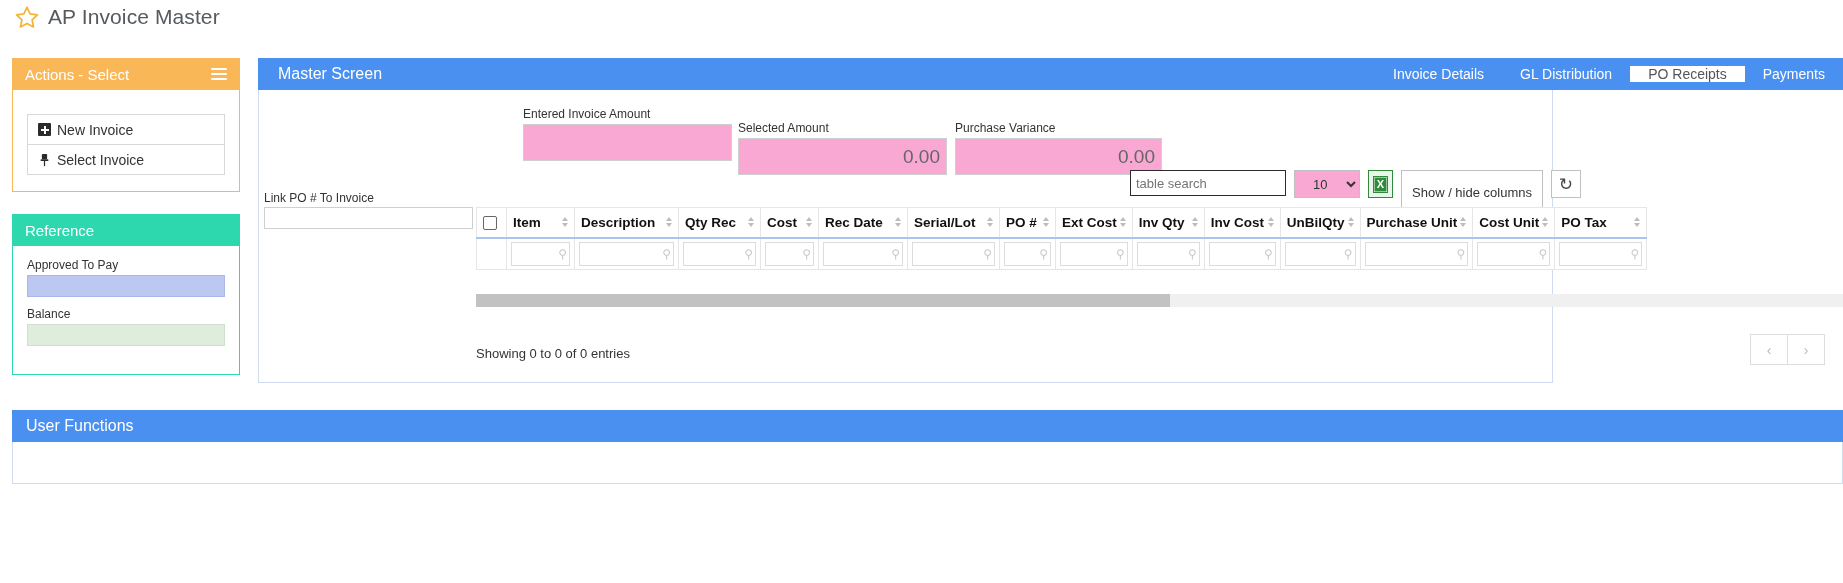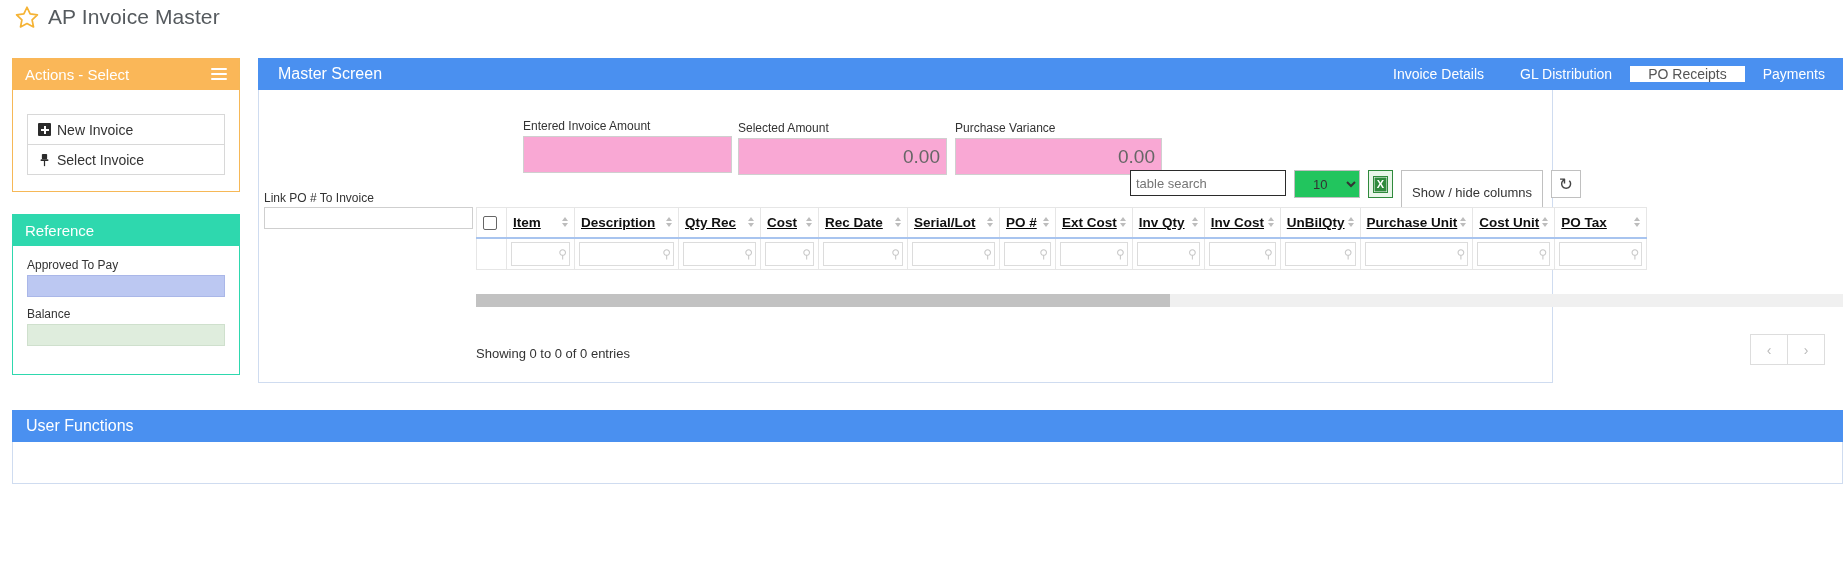--- a/index.html
+++ b/index.html
@@ -114,21 +114,21 @@
     position: absolute; left: 1130px; top: 170px;
     display: flex; align-items: flex-start; gap: 8px;
   }
   .search-input {
     width: 156px; height: 16px; border: 1px solid #2b2b2b;
     background: #fff; font-size: 13px; color: #888;
     padding: 12px 5px; font-family: "Liberation Sans", sans-serif;
   }
   .len-select {
     height: 28px; width: 66px; border: 1px solid #c0c0c0;
-    background: #22c55e; font-size: 13px; color: #333;
+    background: #f9a8d4; font-size: 13px; color: #333;
     font-family: "Liberation Sans", sans-serif; padding-left: 14px;
   }
   .btn-excel {
     width: 25px; height: 28px; border: 1px solid #2f8a3c;
     background: #eaf6ea; display: flex; align-items: center; justify-content: center;
     cursor: pointer;
   }
   .btn-excel svg { display: block; }
   .btn-cols {
     height: 44px; border: 1px solid #c0c0c0; background: #fff;
@@ -137,21 +137,21 @@
   }
   .btn-reload {
     width: 30px; height: 28px; border: 1px solid #c0c0c0; background: #fff;
     display: flex; align-items: center; justify-content: center; cursor: pointer;
     font-size: 17px; color: #444;
   }
 
   
   .tbl-wrap {
     position: absolute; left: 476px; top: 207px;
-    width: 1367px; overflow: hidden; text-decoration: underline;
+    width: 1367px; overflow: hidden;
   }
   table.dt { border-collapse: collapse; table-layout: fixed; }
   table.dt th {
     border: 1px solid #e6e6e6; background: #fff;
     font-size: 13.5px; color: #111; font-weight: bold;
     height: 30px; padding: 0 6px; text-align: left;
     white-space: nowrap; position: relative;
   }
   .th-inner { display: flex; align-items: center; justify-content: space-between; gap: 3px; }
   .sort-arrows { display: flex; flex-direction: column; gap: 2px; flex: none; }
@@ -267,21 +267,21 @@
       <input class="ro-input blue" type="text" readonly="" value="" style="">
       <div class="field-label">Balance</div>
       <input class="ro-input green" type="text" readonly="" value="" style="">
     </div>
   </div>
 </div>
 
 <div class="main-card">
   <div class="card-body">
 
-    <div class="amt-field" style="left:264px; top:61px;">
+    <div class="amt-field" style="left:264px; top:49px;">
       <div class="amt-label">Entered Invoice Amount</div>
       <input class="amt-input" style="width: 209px;" type="text" readonly="" value="">
     </div>
 
     <div class="amt-field" style="left:479px; top:63px;">
       <div class="amt-label">Selected Amount</div>
       <input class="amt-input" style="width: 209px;" type="text" readonly="" value="0.00">
     </div>
 
     <div class="amt-field" style="left:696px; top:63px;">

